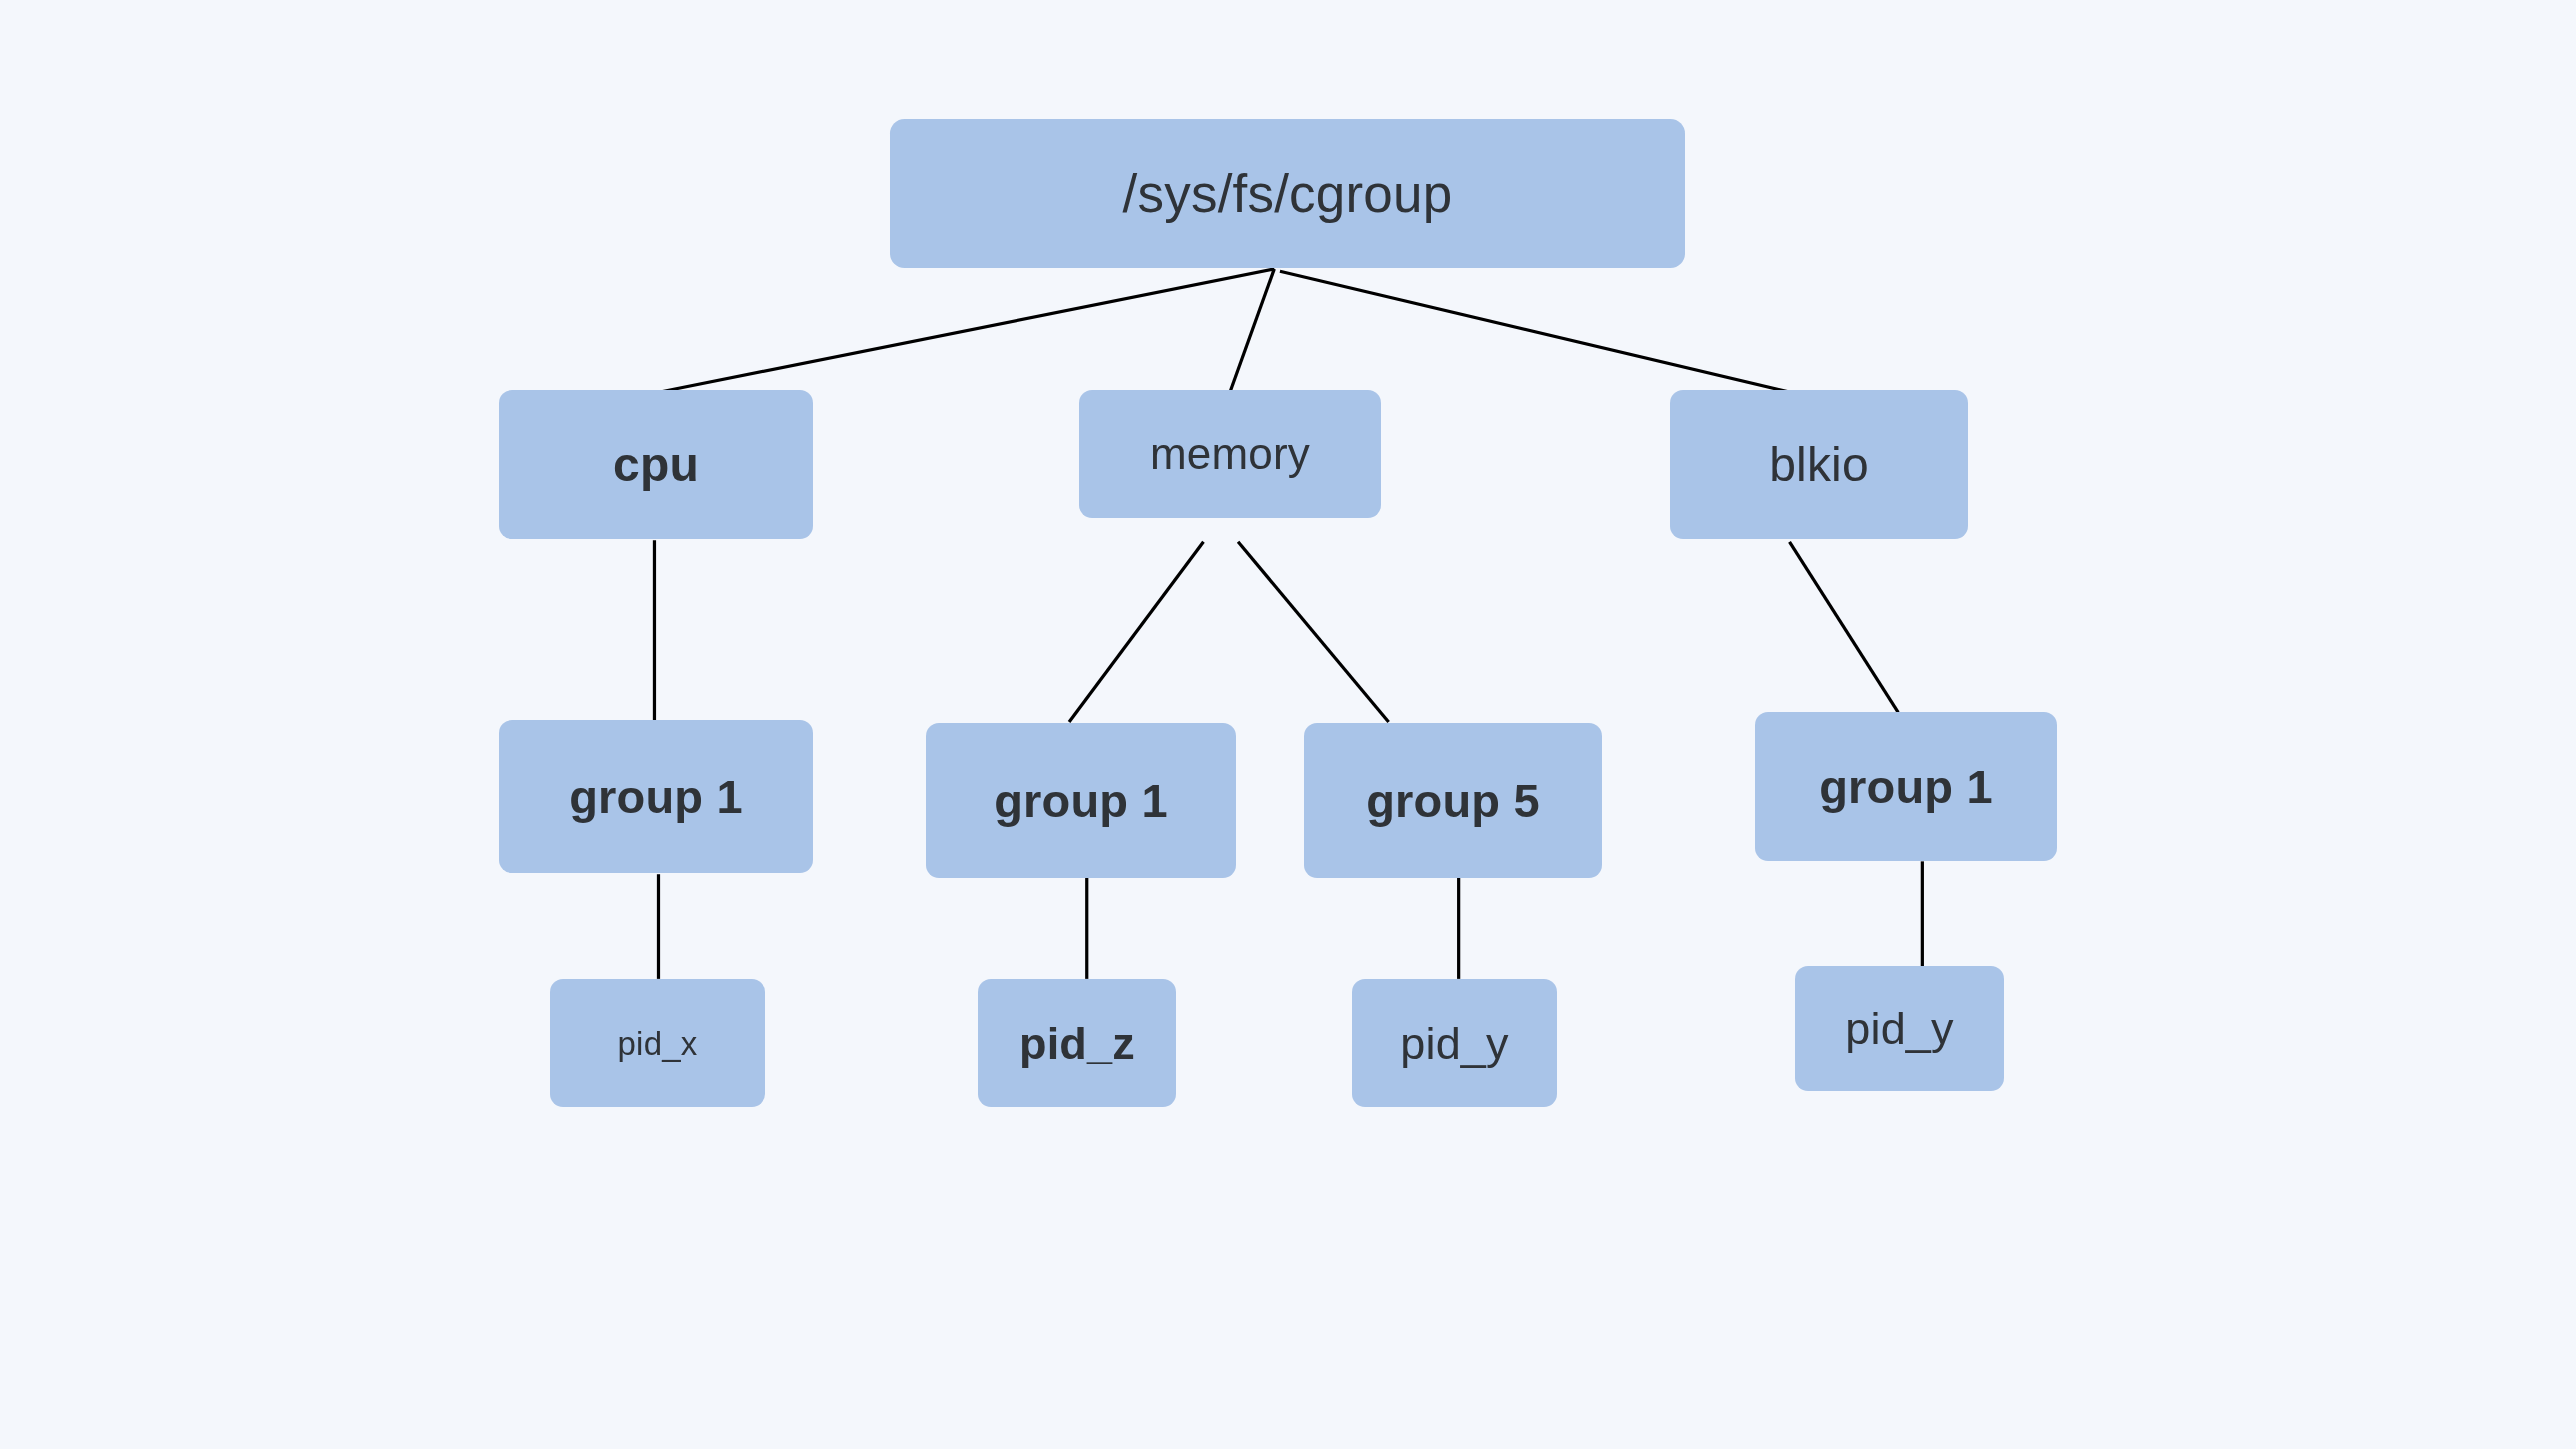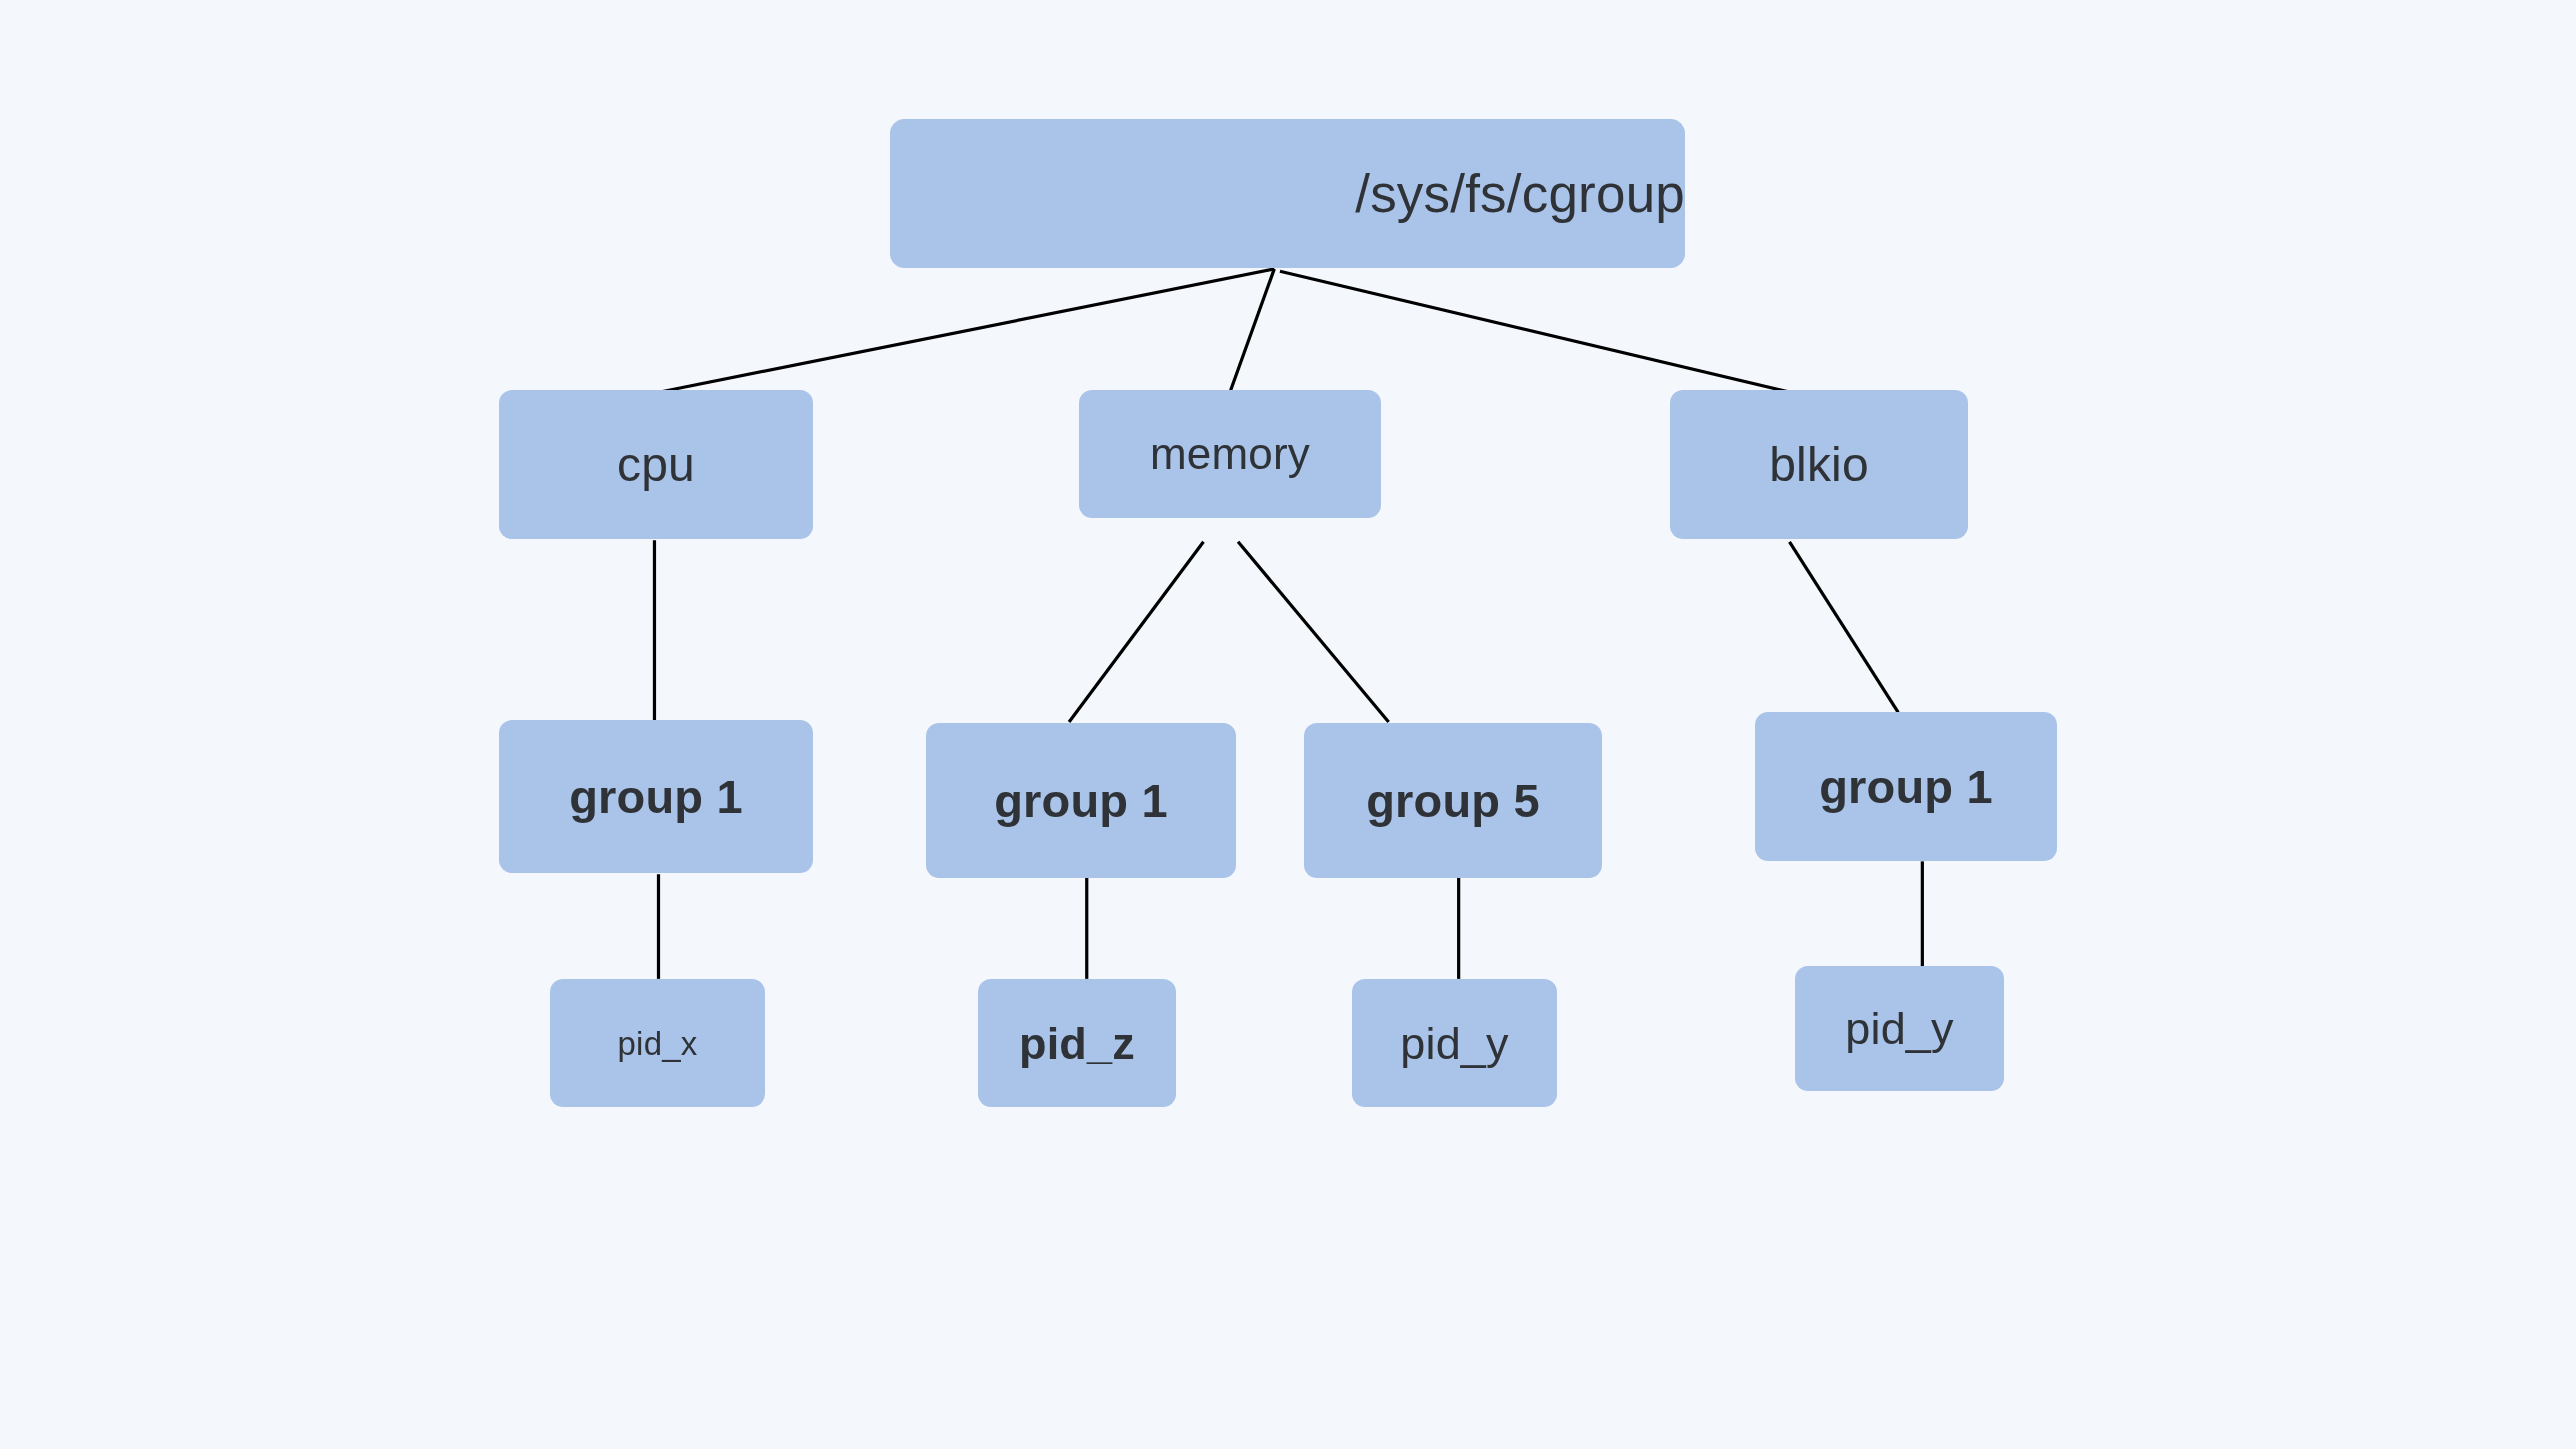--- a/index.html
+++ b/index.html
@@ -70,24 +70,24 @@
       <line x1="813" y1="671" x2="813" y2="895" stroke="#000000" stroke-width="4" stroke-linecap="butt"></line>
       <line x1="1495" y1="673" x2="1328" y2="897" stroke="#000000" stroke-width="4" stroke-linecap="butt"></line>
       <line x1="1538" y1="673" x2="1725" y2="897" stroke="#000000" stroke-width="4" stroke-linecap="butt"></line>
       <line x1="2223" y1="673" x2="2358" y2="885" stroke="#000000" stroke-width="4" stroke-linecap="butt"></line>
       <line x1="818" y1="1086" x2="818" y2="1216" stroke="#000000" stroke-width="4" stroke-linecap="butt"></line>
       <line x1="1350" y1="1090" x2="1350" y2="1216" stroke="#000000" stroke-width="4" stroke-linecap="butt"></line>
       <line x1="1812" y1="1090" x2="1812" y2="1216" stroke="#000000" stroke-width="4" stroke-linecap="butt"></line>
       <line x1="2388" y1="1070" x2="2388" y2="1200" stroke="#000000" stroke-width="4" stroke-linecap="butt"></line>
     </svg>
   <div id="node-layer">
-      <div class="node node-root" style="left: 890px; top: 119px; width: 795px; height: 149px; border-radius: 14.5px; background: rgb(169, 196, 232); color: rgb(47, 51, 56); font-size: 53px; justify-content: flex-end;">
+      <div class="node node-root" style="left: 890px; top: 119px; width: 795px; height: 149px; border-radius: 14.5px; background: rgb(169, 196, 232); color: rgb(47, 51, 56); font-size: 53px;">
         <span class="node-label">/sys/fs/cgroup</span>
       </div>
-      <div class="node node-controller" style="left: 499px; top: 390px; width: 314px; height: 149px; border-radius: 13px; background: rgb(169, 196, 232); color: rgb(47, 51, 56); font-size: 48px;">
+      <div class="node node-controller" style="left: 499px; top: 390px; width: 314px; height: 149px; border-radius: 13px; background: rgb(169, 196, 232); color: rgb(47, 51, 56); font-size: 48px; font-weight: bold;">
         <span class="node-label">cpu</span>
       </div>
       <div class="node node-controller" style="left: 1079px; top: 390px; width: 302px; height: 128px; border-radius: 13px; background: rgb(169, 196, 232); color: rgb(47, 51, 56); font-size: 44px;">
         <span class="node-label">memory</span>
       </div>
       <div class="node node-controller" style="left: 1638px; top: 390px; width: 298px; height: 149px; border-radius: 13px; background: rgb(169, 196, 232); color: rgb(47, 51, 56); font-size: 48px; margin-left: 32px;">
         <span class="node-label">blkio</span>
       </div>
       <div class="node node-group" style="left: 499px; top: 720px; width: 314px; height: 153px; border-radius: 13px; background: rgb(169, 196, 232); color: rgb(47, 51, 56); font-size: 47px;">
         <span class="node-label">group 1</span>

